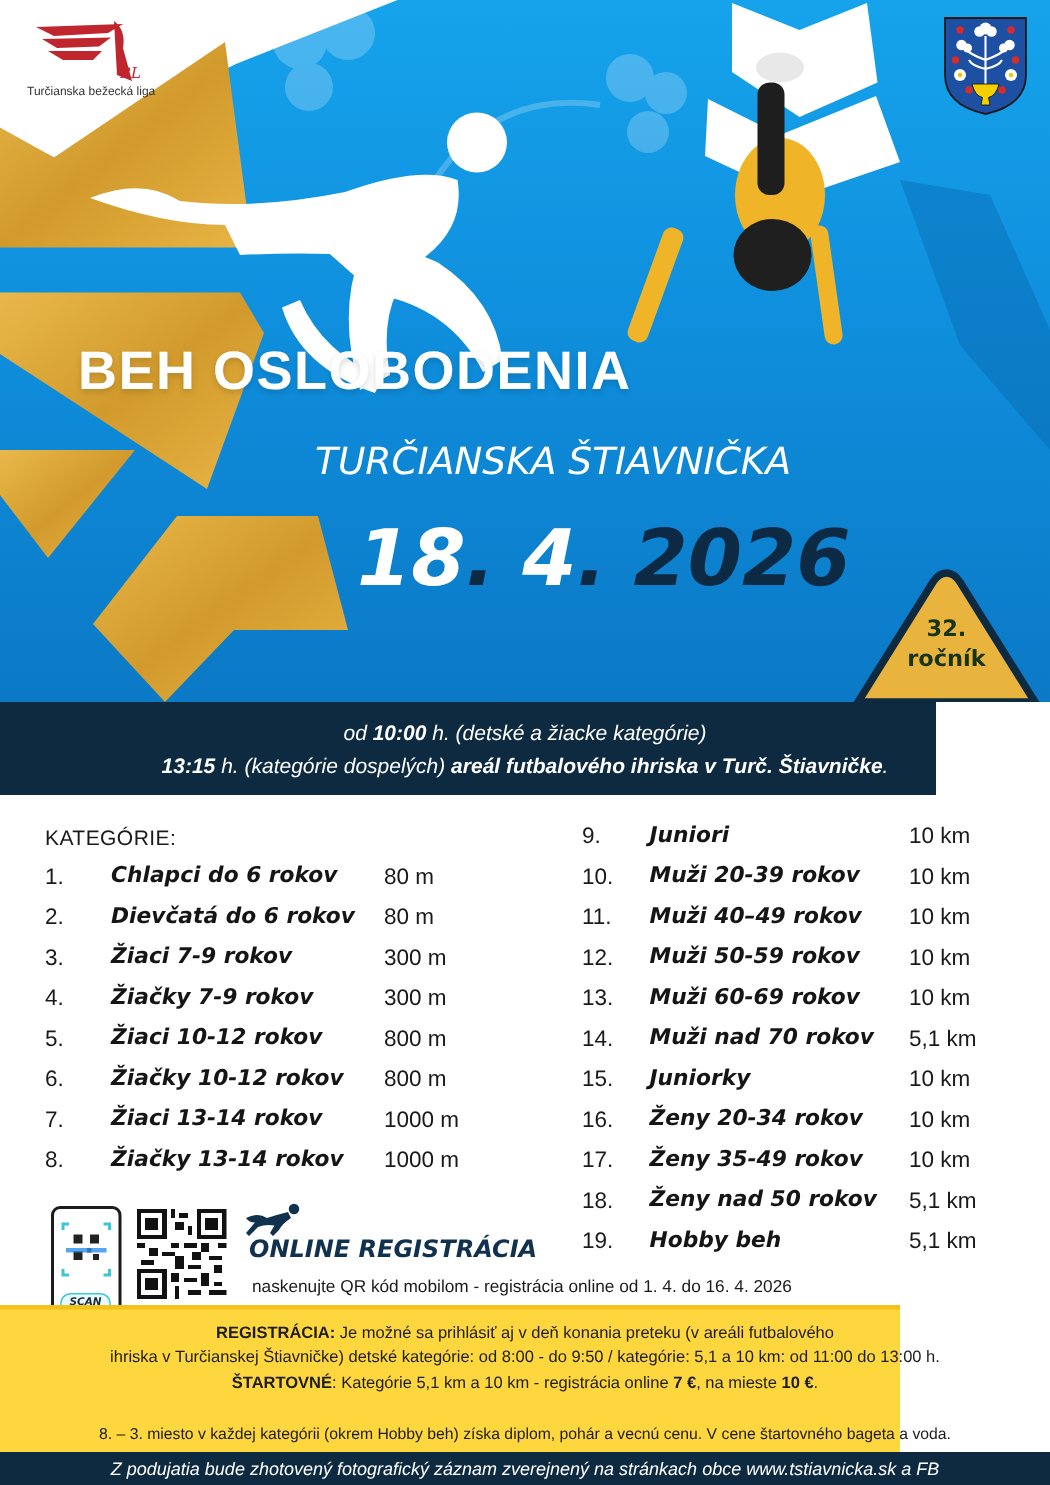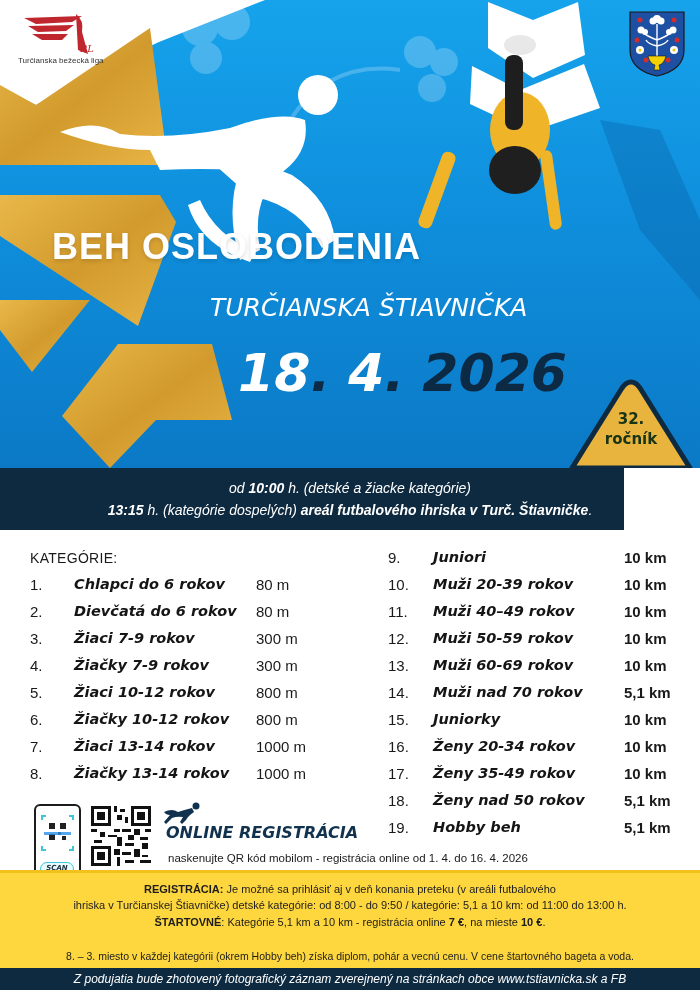--- a/index.html
+++ b/index.html
@@ -64,21 +64,21 @@
   }
   .cat-row { position: absolute; height: 24px; font-size: 15px; white-space: nowrap; }
   .cat-row .num { position: absolute; left: 0; font-family: "Liberation Sans", sans-serif; }
   .cat-row .name { position: absolute; font-weight: bold; font-style: italic; font-family: "DejaVu Sans", sans-serif; font-size: 14.5px; color: #151515; }
   .cat-row .dist { position: absolute; font-family: "Liberation Sans", sans-serif; }
   .col-left .num { left: 0; }
   .col-left .name { left: 44px; }
   .col-left .dist { left: 226px; }
   .col-right .num { left: 0; }
   .col-right .name { left: 45px; }
-  .col-right .dist { left: 236px; font-weight: bold; }
+  .col-right .dist { left: 218px; }
 
   
   .phone {
     position: absolute; left: 34px; top: 804px; width: 47px; height: 80px;
     border: 2px solid #1c1c1c; border-radius: 6px; background: #ffffff;
   }
   .phone .scan-btn {
     position: absolute; left: 4px; top: 56px; width: 34px; height: 14px; border-radius: 7px;
     border: 1.5px solid #3dc5d8; background: #e8fbfd; font-size: 7px; font-weight: bold; font-style: italic;
     color: #1b2a3a; text-align: center; line-height: 11px; font-family: "DejaVu Sans", sans-serif;
@@ -89,21 +89,21 @@
     position: absolute; left: 166px; top: 823px; font-size: 16px; font-weight: bold; font-style: italic;
     color: #10324e; white-space: nowrap; font-family: "DejaVu Sans", sans-serif;
   }
   .scan-note {
     position: absolute; left: 168px; top: 852px; font-size: 11.5px; color: #1a1a1a; white-space: nowrap;
     font-family: "Liberation Sans", sans-serif;
   }
 
   
   .info {
-    position: absolute; left: 0; top: 870px; width: 700px; height: 98px; background: #fed63d;
+    position: absolute; left: 0; top: 870px; width: 600px; height: 98px; background: #fed63d;
     border-top: 3px solid #f2c11c; text-align: center; font-size: 11px; color: #1d1d1d;
     font-family: "Liberation Sans", sans-serif;
   }
   .info .ln { position: absolute; left: 0; width: 700px; white-space: nowrap; }
   .info b { font-weight: bold; }
 
   
   .footer {
     position: absolute; left: 0; top: 968px; width: 700px; height: 22px; background: #0e2a40;
     color: #ffffff; font-style: italic; font-size: 12px; text-align: center; line-height: 22px;

